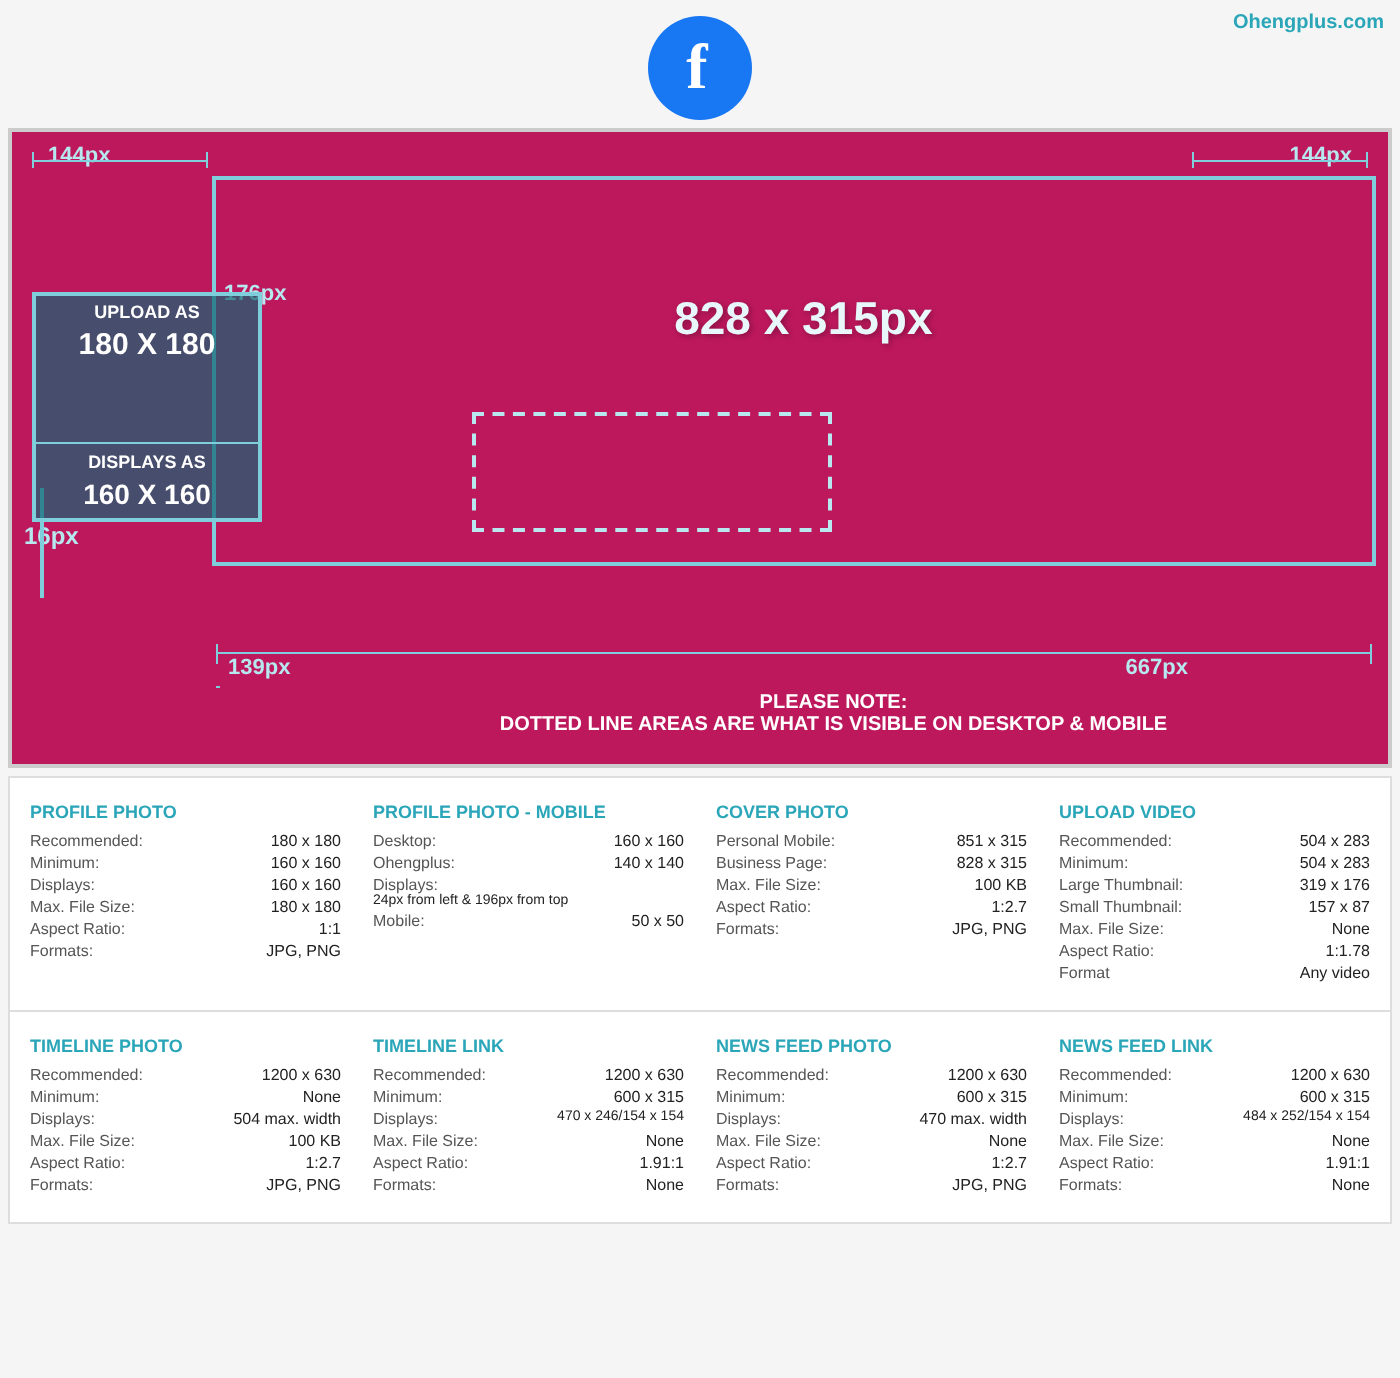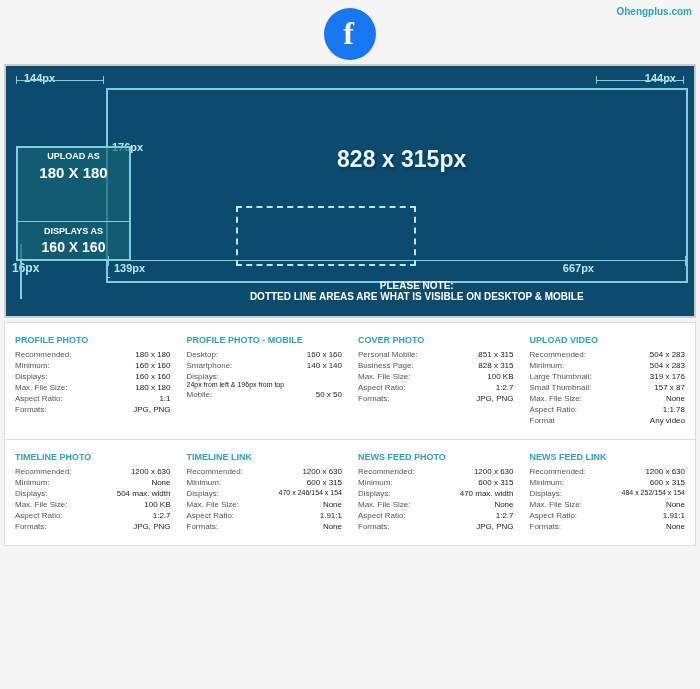--- a/index.html
+++ b/index.html
@@ -41,25 +41,25 @@
       position: absolute;
       right: 8px;
       top: 6px;
       font-size: 10px;
       color: #2aa6b8;
       font-weight: bold;
     }
 
     
     .diagram-area {
-      background: #0c4a6e;
+      background: #be185d;
       margin: 0 4px;
       border: 2px solid #ccc;
       position: relative;
-      height: 254px;
+      height: 320px;
     }
 
     
     .dim-label {
       position: absolute;
       color: #b8e8ef;
       font-size: 11px;
       font-weight: bold;
     }
     .main-dim {
@@ -254,21 +254,21 @@
     </div>
   </div>
 
   <div class="info-block">
     <h3>PROFILE PHOTO - MOBILE</h3>
     <div class="info-row">
       <span class="label">Desktop:</span>
       <span class="value">160 x 160</span>
     </div>
     <div class="info-row">
-      <span class="label">Smartphone:</span>
+      <span class="label">Ohengplus:</span>
       <span class="value">140 x 140</span>
     </div>
     <div class="info-row" style="flex-direction:column;">
       <span class="label">Displays:</span>
       <span class="value" style="text-align:left;font-size:7px;">24px from left &amp; 196px from top</span>
     </div>
     <div class="info-row">
       <span class="label">Mobile:</span>
       <span class="value">50 x 50</span>
     </div>

